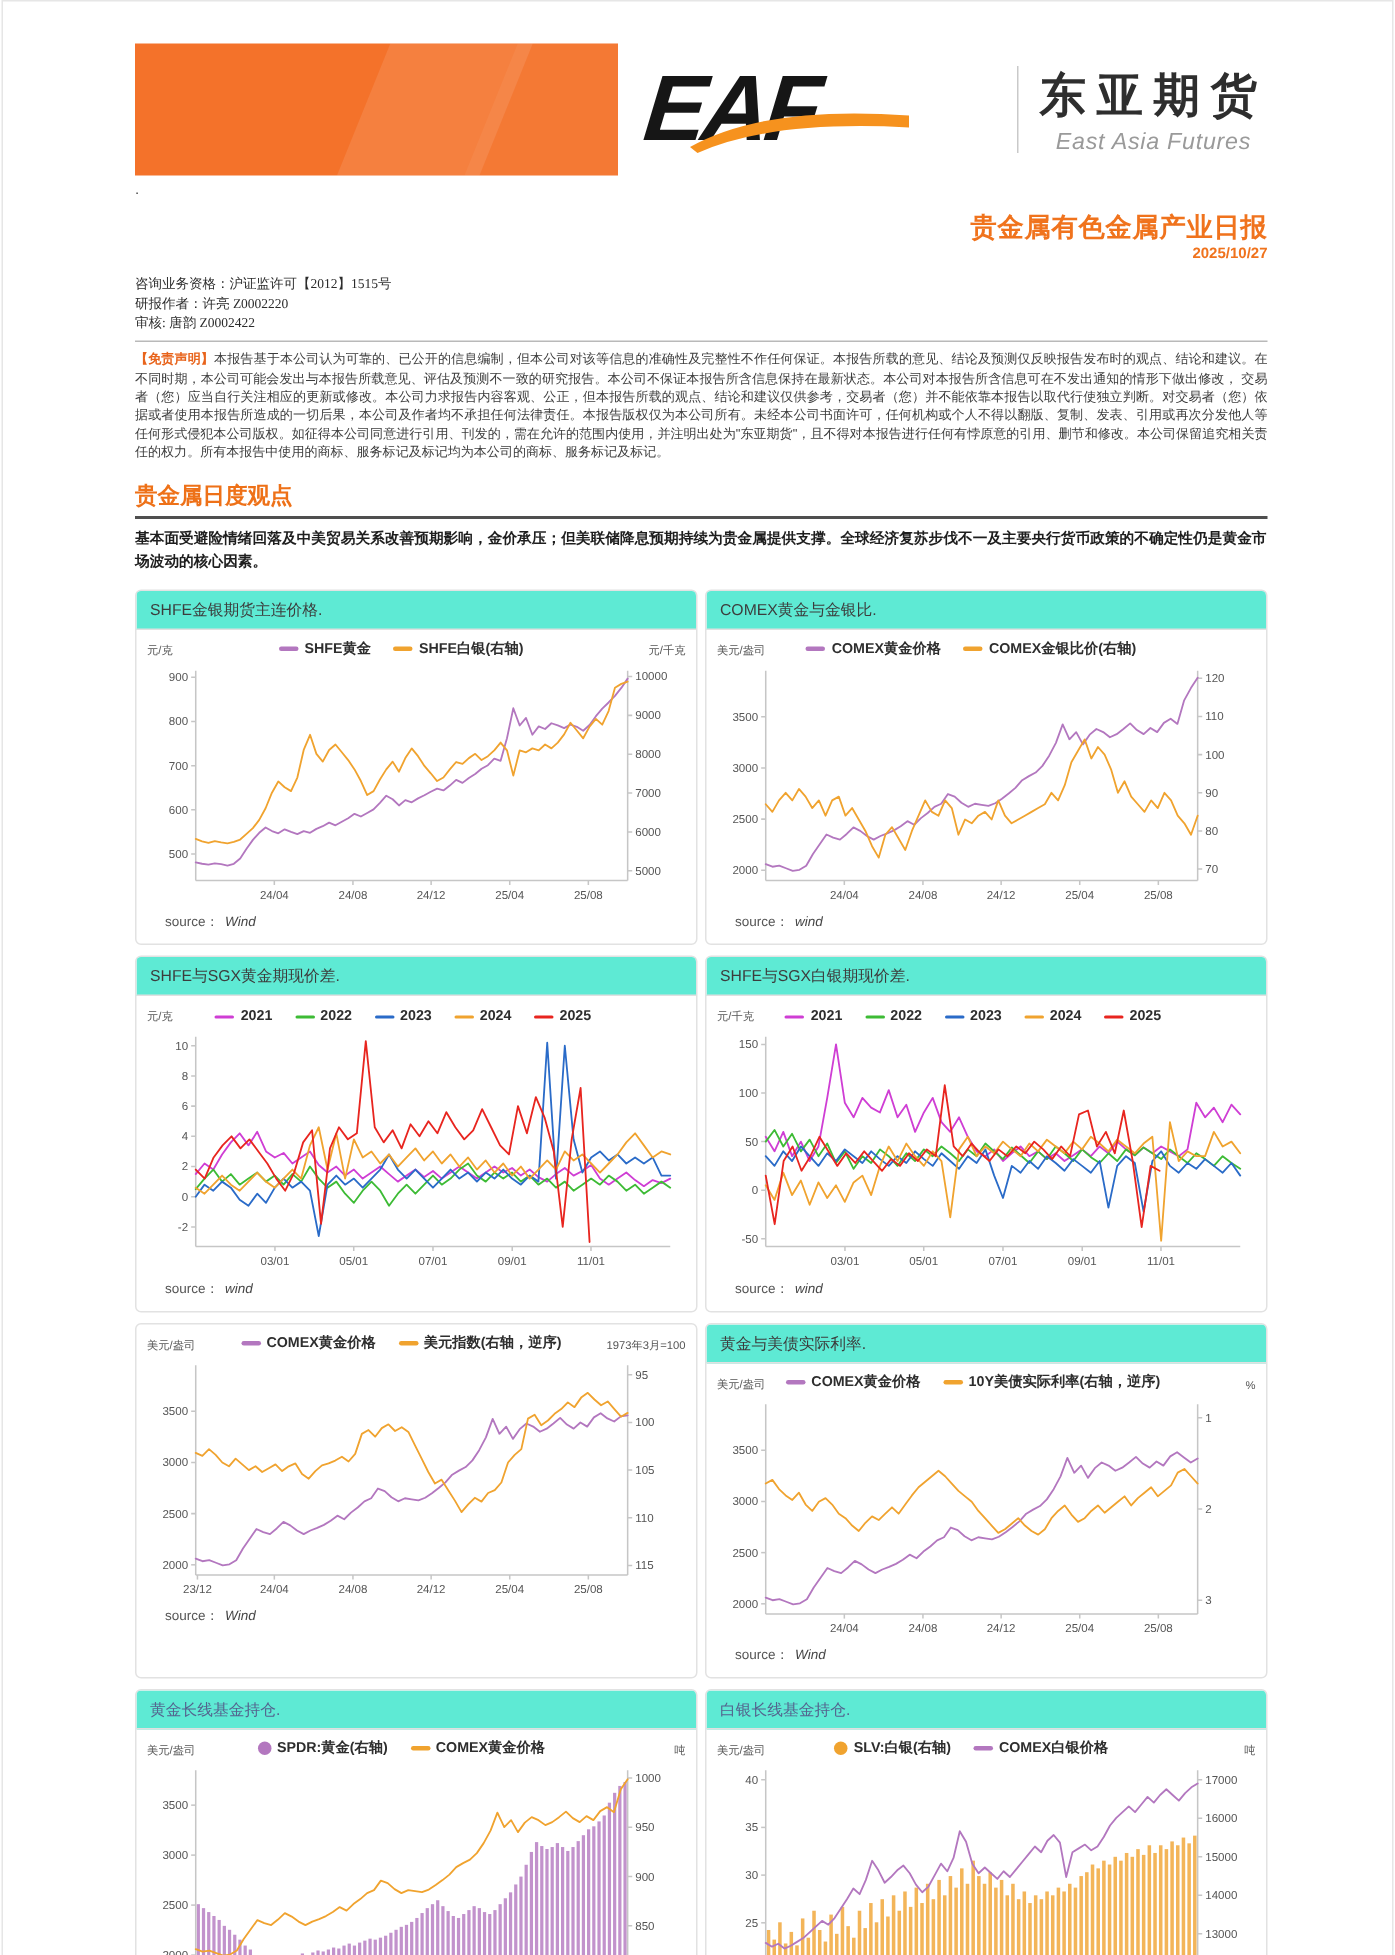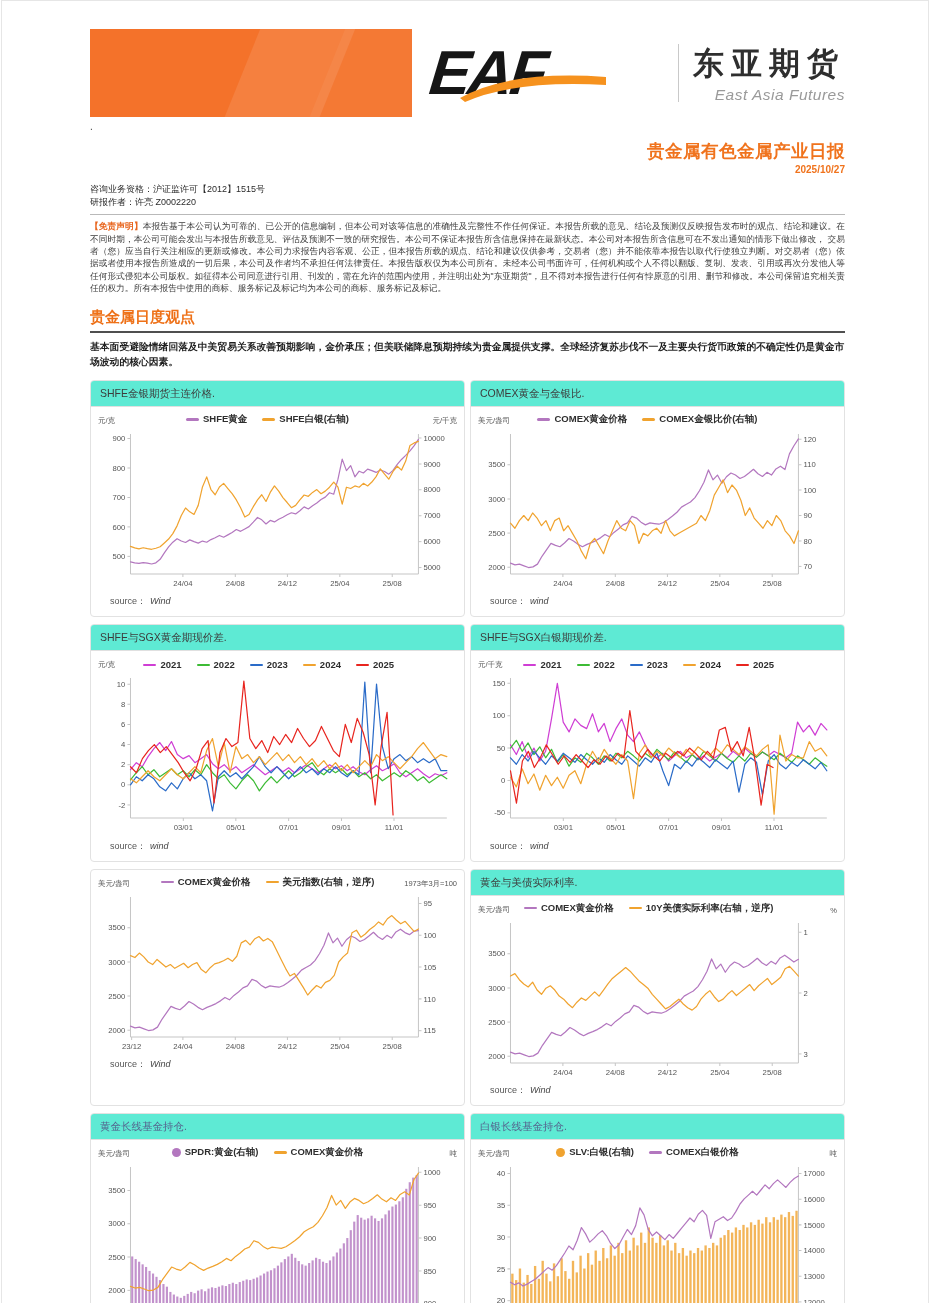--- a/index.html
+++ b/index.html
@@ -14,30 +14,30 @@
   .banner-sheen { position:absolute; top:-20px; left:150px; width:95px; height:140px;
                   background:rgba(255,255,255,0.10); transform:skewX(-22deg); }
   .banner-sheen2 { position:absolute; top:-20px; left:235px; width:160px; height:140px;
                   background:rgba(255,255,255,0.05); transform:skewX(-22deg); }
   .logo-block { flex:1; display:flex; align-items:center; justify-content:space-between; padding-left:18px; }
   .eaf-wrap { position:relative; height:78px; display:flex; align-items:center; }
   .eaf-text { font-size:62px; font-weight:bold; font-style:italic; letter-spacing:-3px;
               color:#161616; transform:skewX(-6deg); line-height:1; }
   .swoosh { position:absolute; left:28px; top:34px; width:150px; height:34px; pointer-events:none; }
   .logo-divider { width:1px; height:58px; background:#c9c9c9; margin:0 14px; }
-  .brand-names { text-align:right; }
+  .brand-names { text-align:center; }
   .brand-cn { font-size:31px; font-weight:bold; color:#2e2e2e; letter-spacing:7px; white-space:nowrap; }
   .brand-en { font-size:15.5px; color:#9a9a9a; letter-spacing:0.5px; margin-top:1px;font-style:italic; }
 
   .stray { font-size:10px; color:#444; height:12px; margin-top:4px; }
 
   .report-title { text-align:right; color:#f0731d; font-size:17.5px; font-weight:bold; margin-top:6px; letter-spacing:0.5px; }
   .report-date  { text-align:right; color:#f0731d; font-size:10px; font-weight:bold; margin-top:1px; }
 
-  .meta { font-size:9px; color:#2b2b2b; line-height:1.45; margin-top:8px; }
+  .meta { font-size:9px; color:#2b2b2b; line-height:1.45; margin-top:8px;font-family:Liberation Serif, serif; }
   .meta-rule { border:none; border-top:1px solid #b9b9b9; margin:5px 0 5px 0; }
 
   .disclaimer { font-size:8.7px; color:#3d3d3d; line-height:1.43; text-align:justify; }
   .dis-label { color:#e8641c; font-weight:bold; }
 
   .section-title { color:#ee7118; font-size:15px; font-weight:bold; margin-top:13px;
                    padding-bottom:4px; border-bottom:2px solid #4f4f4f; }
   .section-body { font-size:9.8px; font-weight:bold; color:#1e1e1e; line-height:1.55; margin:6px 0 11px 0; }
 
   
@@ -86,20 +86,21 @@
   </div>
 
   <div class="stray">.</div>
 
   <div class="report-title">贵金属有色金属产业日报</div>
   <div class="report-date">2025/10/27</div>
 
   <div class="meta">
     <div>咨询业务资格：沪证监许可【2012】1515号</div>
     <div>研报作者：许亮 Z0002220</div>
+    <div>审核: 唐韵 Z0002422</div>
   </div>
 
   <hr class="meta-rule">
 
   <p class="disclaimer"><span class="dis-label">【免责声明】</span><span>本报告基于本公司认为可靠的、已公开的信息编制，但本公司对该等信息的准确性及完整性不作任何保证。本报告所载的意见、结论及预测仅反映报告发布时的观点、结论和建议。在不同时期，本公司可能会发出与本报告所载意见、评估及预测不一致的研究报告。本公司不保证本报告所含信息保持在最新状态。本公司对本报告所含信息可在不发出通知的情形下做出修改， 交易者（您）应当自行关注相应的更新或修改。本公司力求报告内容客观、公正，但本报告所载的观点、结论和建议仅供参考，交易者（您）并不能依靠本报告以取代行使独立判断。对交易者（您）依据或者使用本报告所造成的一切后果，本公司及作者均不承担任何法律责任。本报告版权仅为本公司所有。未经本公司书面许可，任何机构或个人不得以翻版、复制、发表、引用或再次分发他人等任何形式侵犯本公司版权。如征得本公司同意进行引用、刊发的，需在允许的范围内使用，并注明出处为"东亚期货"，且不得对本报告进行任何有悖原意的引用、删节和修改。本公司保留追究相关责任的权力。所有本报告中使用的商标、服务标记及标记均为本公司的商标、服务标记及标记。</span></p>
 
   <div class="section-title">贵金属日度观点</div>
   <p class="section-body">基本面受避险情绪回落及中美贸易关系改善预期影响，金价承压；但美联储降息预期持续为贵金属提供支撑。全球经济复苏步伐不一及主要央行货币政策的不确定性仍是黄金市场波动的核心因素。</p>
 
   <div id="charts-grid">

